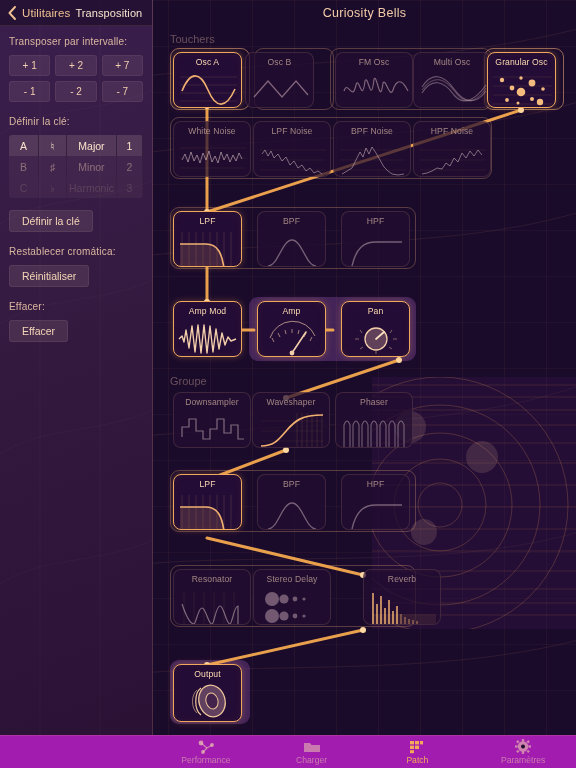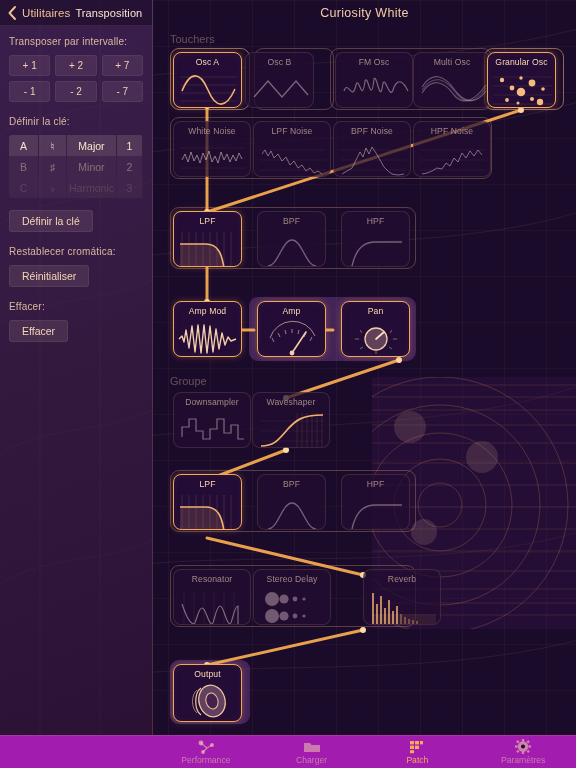--- a/index.html
+++ b/index.html
@@ -273,21 +273,21 @@
       <div class="side-label">Restablecer cromática:</div>
       <div class="side-btn">Réinitialiser</div>
 
       <div class="side-label">Effacer:</div>
       <div class="side-btn">Effacer</div>
     </div>
   </div>
 
   <div class="main">
 
-    <div class="main-title">Curiosity White</div>
+    <div class="main-title">Curiosity Bells</div>
 
     <div class="ripple-panel">
       <svg width="205" height="252" viewBox="0 0 205 252">
         <rect width="205" height="252" fill="rgba(58,24,80,0.30)"></rect>
         <g stroke="rgba(232,150,80,0.30)" fill="none" stroke-width="0.8">
           <circle cx="68" cy="128" r="22"></circle>
           <circle cx="68" cy="128" r="46"></circle>
           <circle cx="68" cy="128" r="72"></circle>
           <circle cx="68" cy="128" r="100"></circle>
           <circle cx="68" cy="128" r="128"></circle>
@@ -609,20 +609,36 @@
           <g stroke="rgba(240,170,110,0.13)" stroke-width="0.6">
             <line x1="8" y1="12" x2="70" y2="12"></line>
               <line x1="8" y1="22" x2="70" y2="22"></line>
               <line x1="8" y1="32" x2="70" y2="32"></line>
           </g>
           <path d="M8,37 C22,37 26,30 34,21 C42,12 48,6 70,6" fill="none" stroke="#f0b070" stroke-width="1.7"></path>
         </svg>
       </div>
     </div>
 
+    <div class="mod wide" style="left:182px; top:392px;">
+      <div class="mname">Phaser</div>
+      <div class="mviz">
+        <svg width="78" height="42" viewBox="0 0 78 42">
+          <g fill="none" stroke="rgba(225,195,205,0.45)" stroke-width="1.1">
+            <path d="M8,38 L8,16 Q11,8 14,16 L14,38"></path>
+            <path d="M17,38 L17,16 Q20,8 23,16 L23,38"></path>
+            <path d="M26,38 L26,16 Q29,8 32,16 L32,38"></path>
+            <path d="M35,38 L35,16 Q38,8 41,16 L41,38"></path>
+            <path d="M44,38 L44,16 Q47,8 50,16 L50,38"></path>
+            <path d="M53,38 L53,16 Q56,8 59,16 L59,38"></path>
+            <path d="M62,38 L62,16 Q65,8 68,16 L68,38"></path>
+          </g>
+        </svg>
+      </div>
+    </div>
 
     <div class="mod active" style="left:20px; top:474px;">
       <div class="mname">LPF</div>
       <div class="mviz">
         <svg width="69" height="42" viewBox="0 0 69 42">
           <g stroke="rgba(240,170,110,0.22)" stroke-width="0.7">
             <line x1="8" y1="4" x2="8" y2="38"></line>
               <line x1="15" y1="4" x2="15" y2="38"></line>
             <line x1="22" y1="4" x2="22" y2="38"></line>
               <line x1="29" y1="4" x2="29" y2="38"></line>

